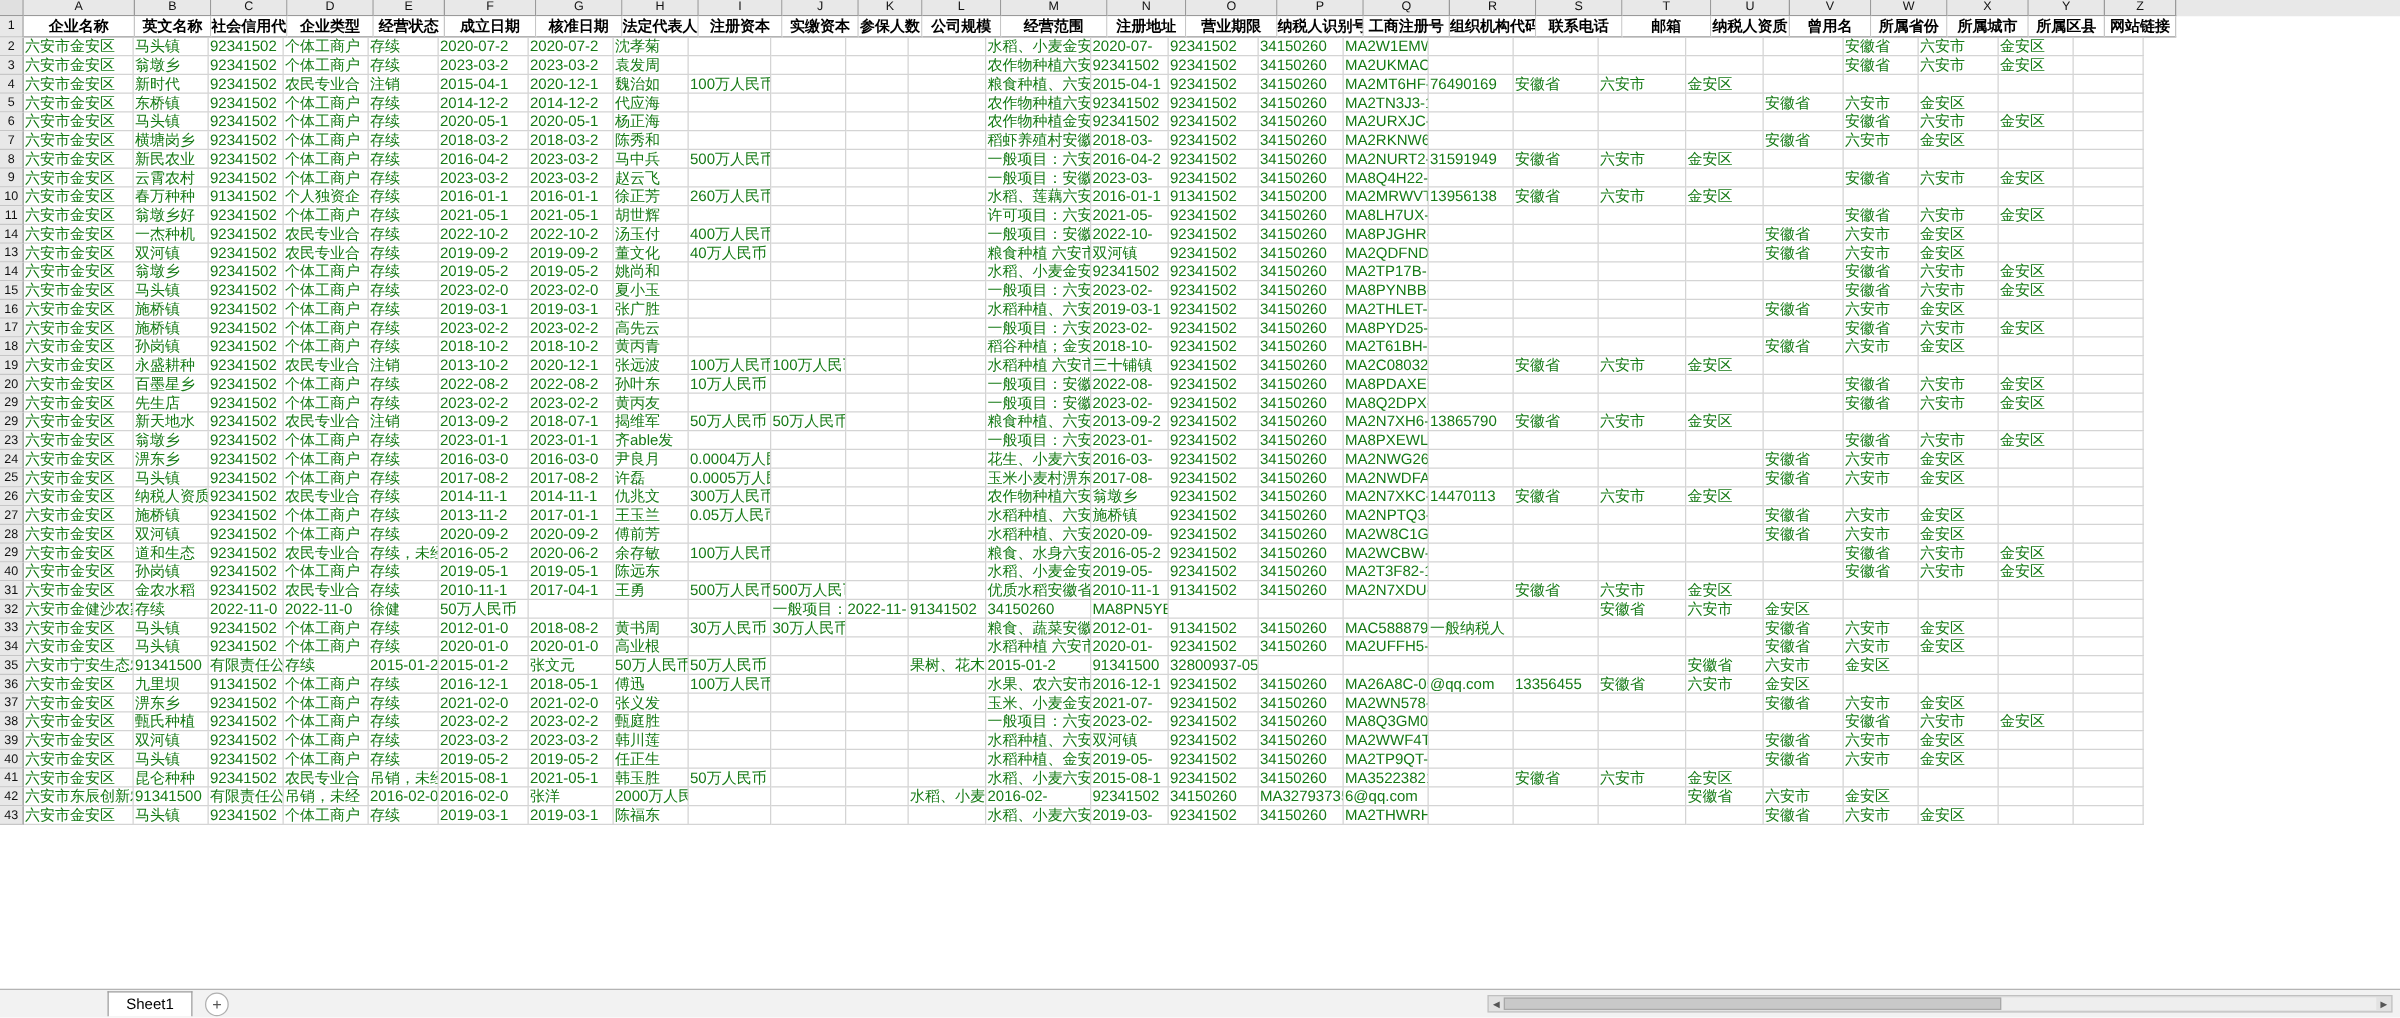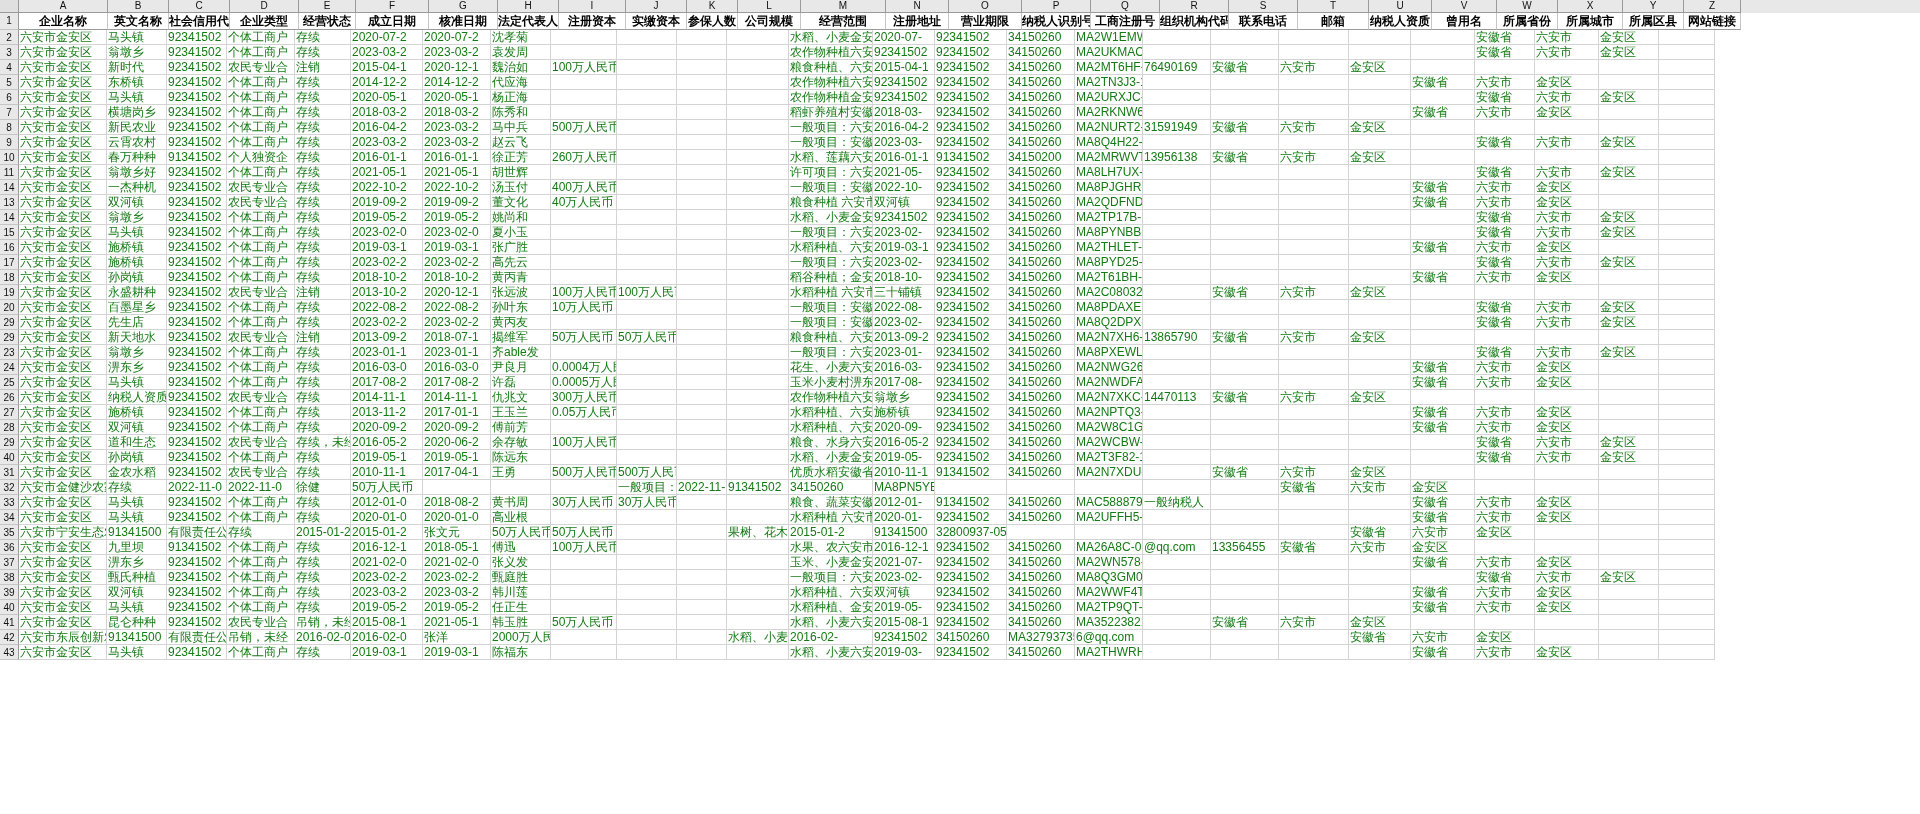--- a/index.html
+++ b/index.html
@@ -1350,13 +1350,24 @@
         <div class="cell green" style="width: 70px; min-width: 70px;"></div>
         <div class="cell green" style="width: 62px; min-width: 62px;"></div>
         <div class="cell green" style="width: 64px; min-width: 64px;">安徽省</div>
         <div class="cell green" style="width: 60px; min-width: 60px;">六安市</div>
         <div class="cell green" style="width: 64px; min-width: 64px;">金安区</div>
         <div class="cell green" style="width: 60px; min-width: 60px;"></div>
         <div class="cell green" style="width: 56px; min-width: 56px;"></div>
       </div>
     </div>
 
+  <div class="bottom">
+    <div class="tab">Sheet1</div>
+    <div class="addsheet">+</div>
+    <div class="hscroll">
+      <div class="arrow">◄</div>
+      <div class="track">
+        <div class="thumb"></div>
+      </div>
+      <div class="arrow">►</div>
+    </div>
+  </div>
 </div>
 
 </body></html>

